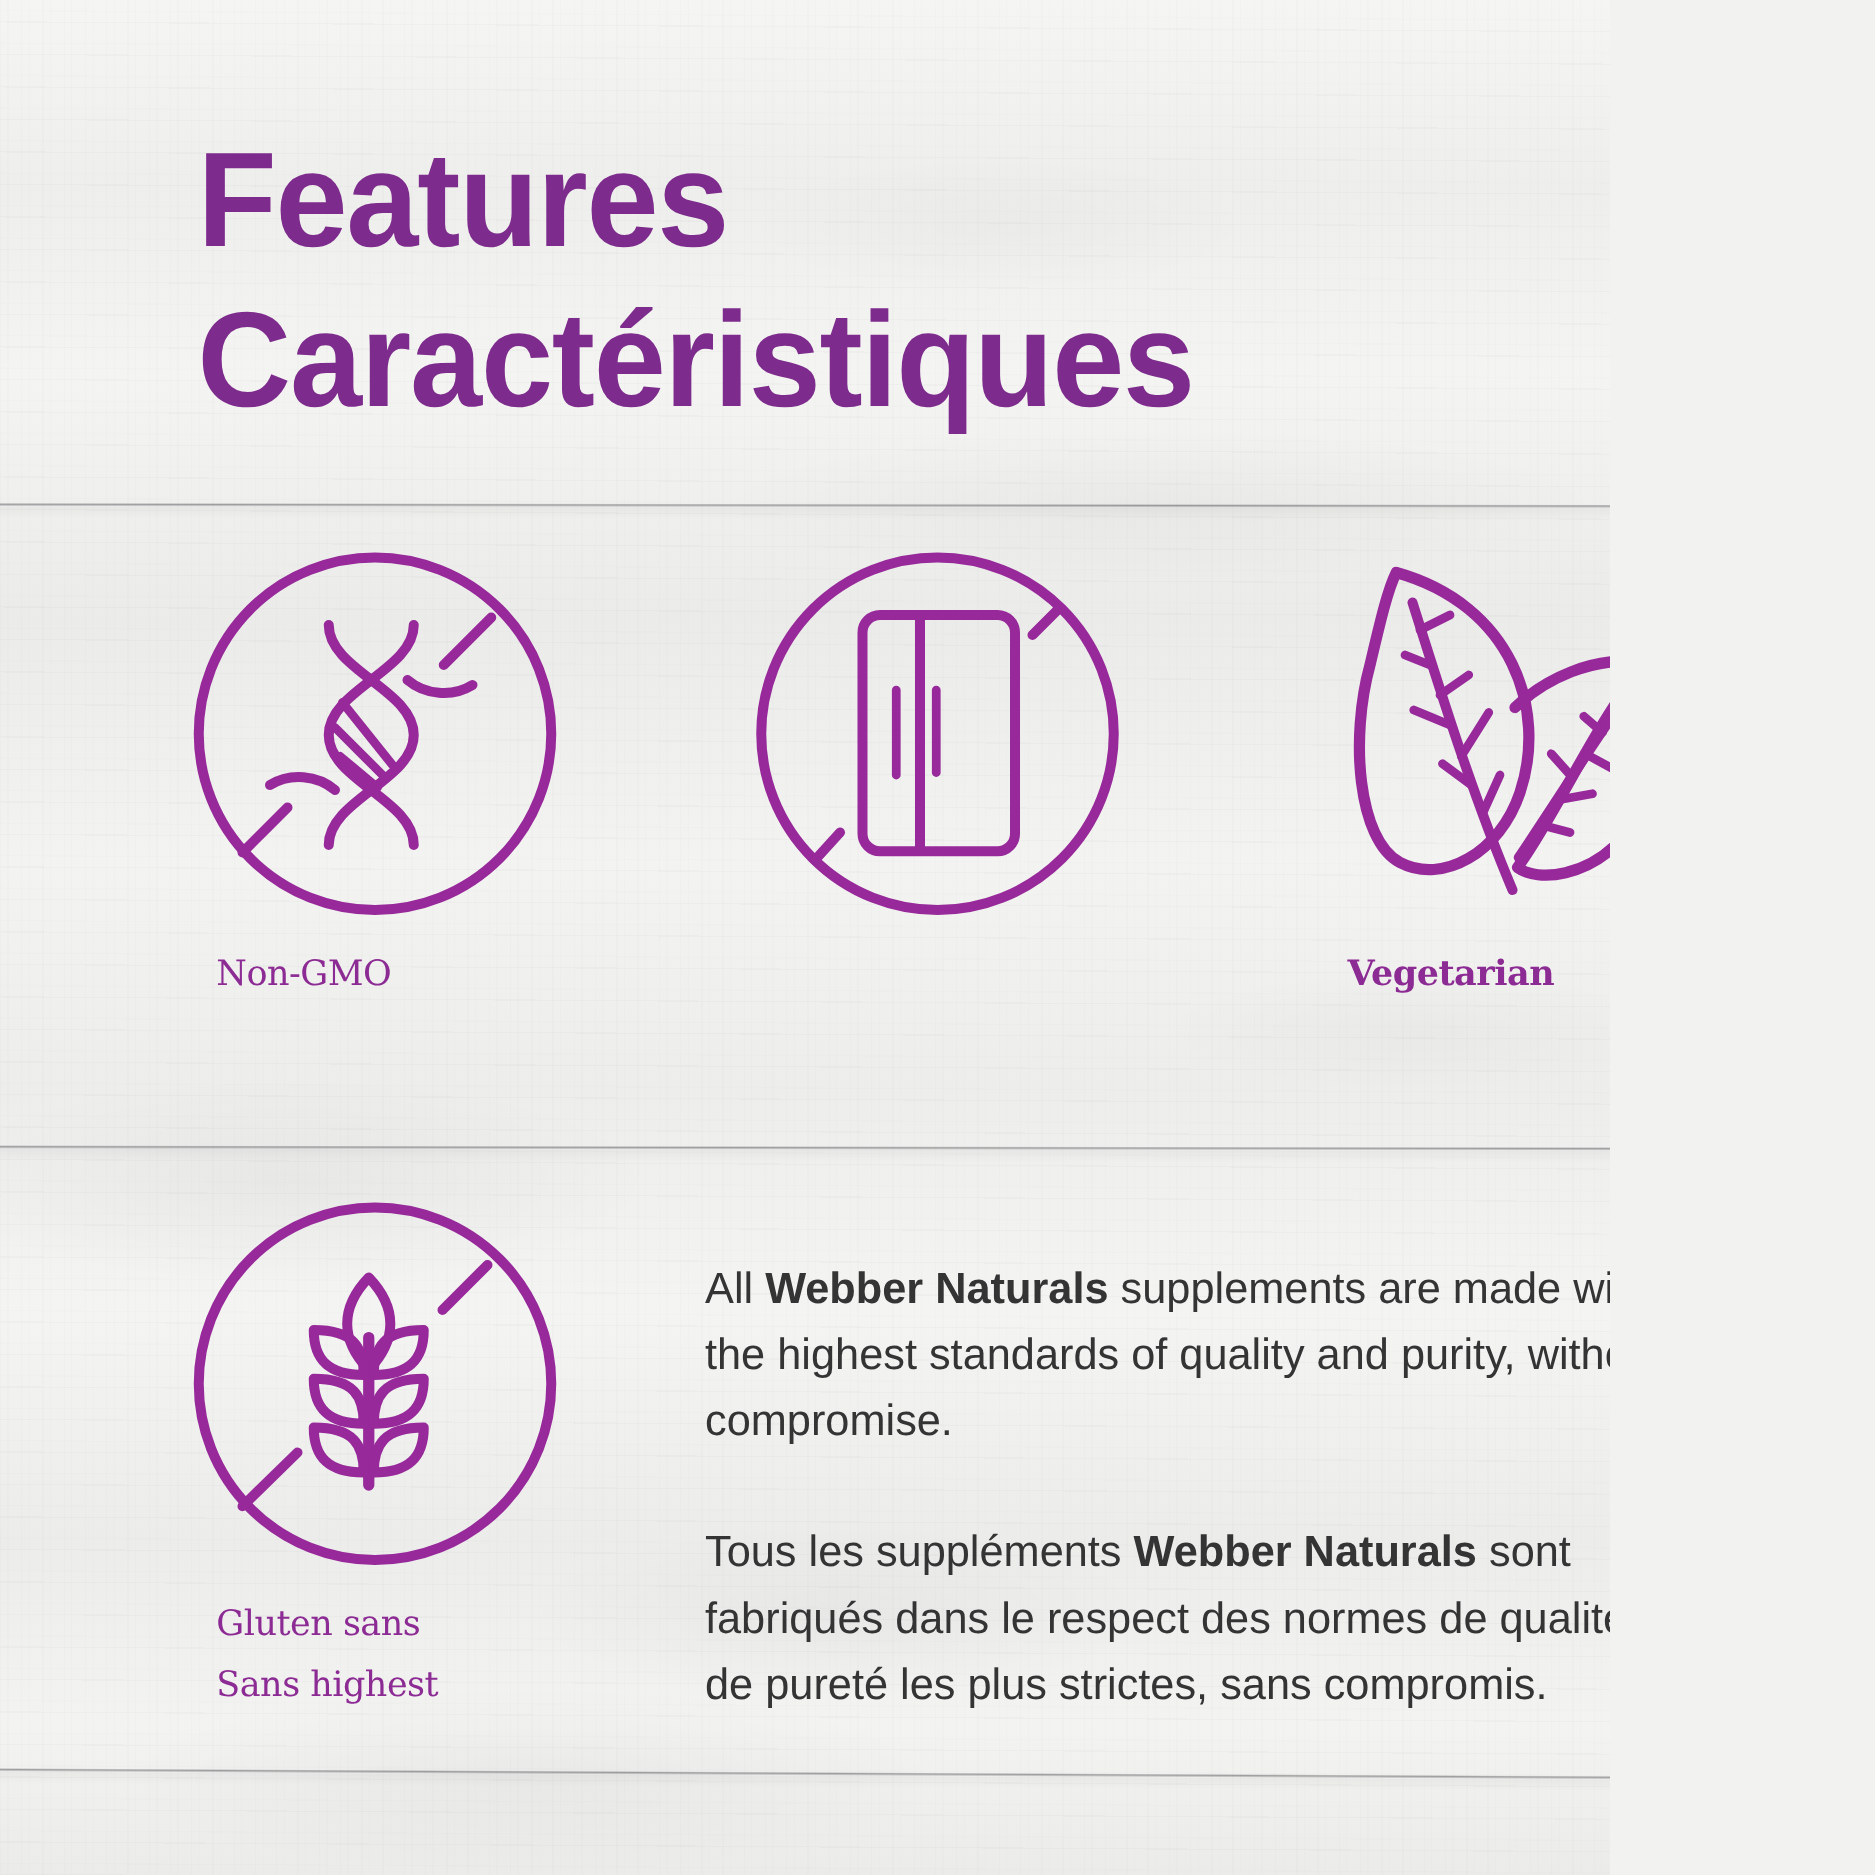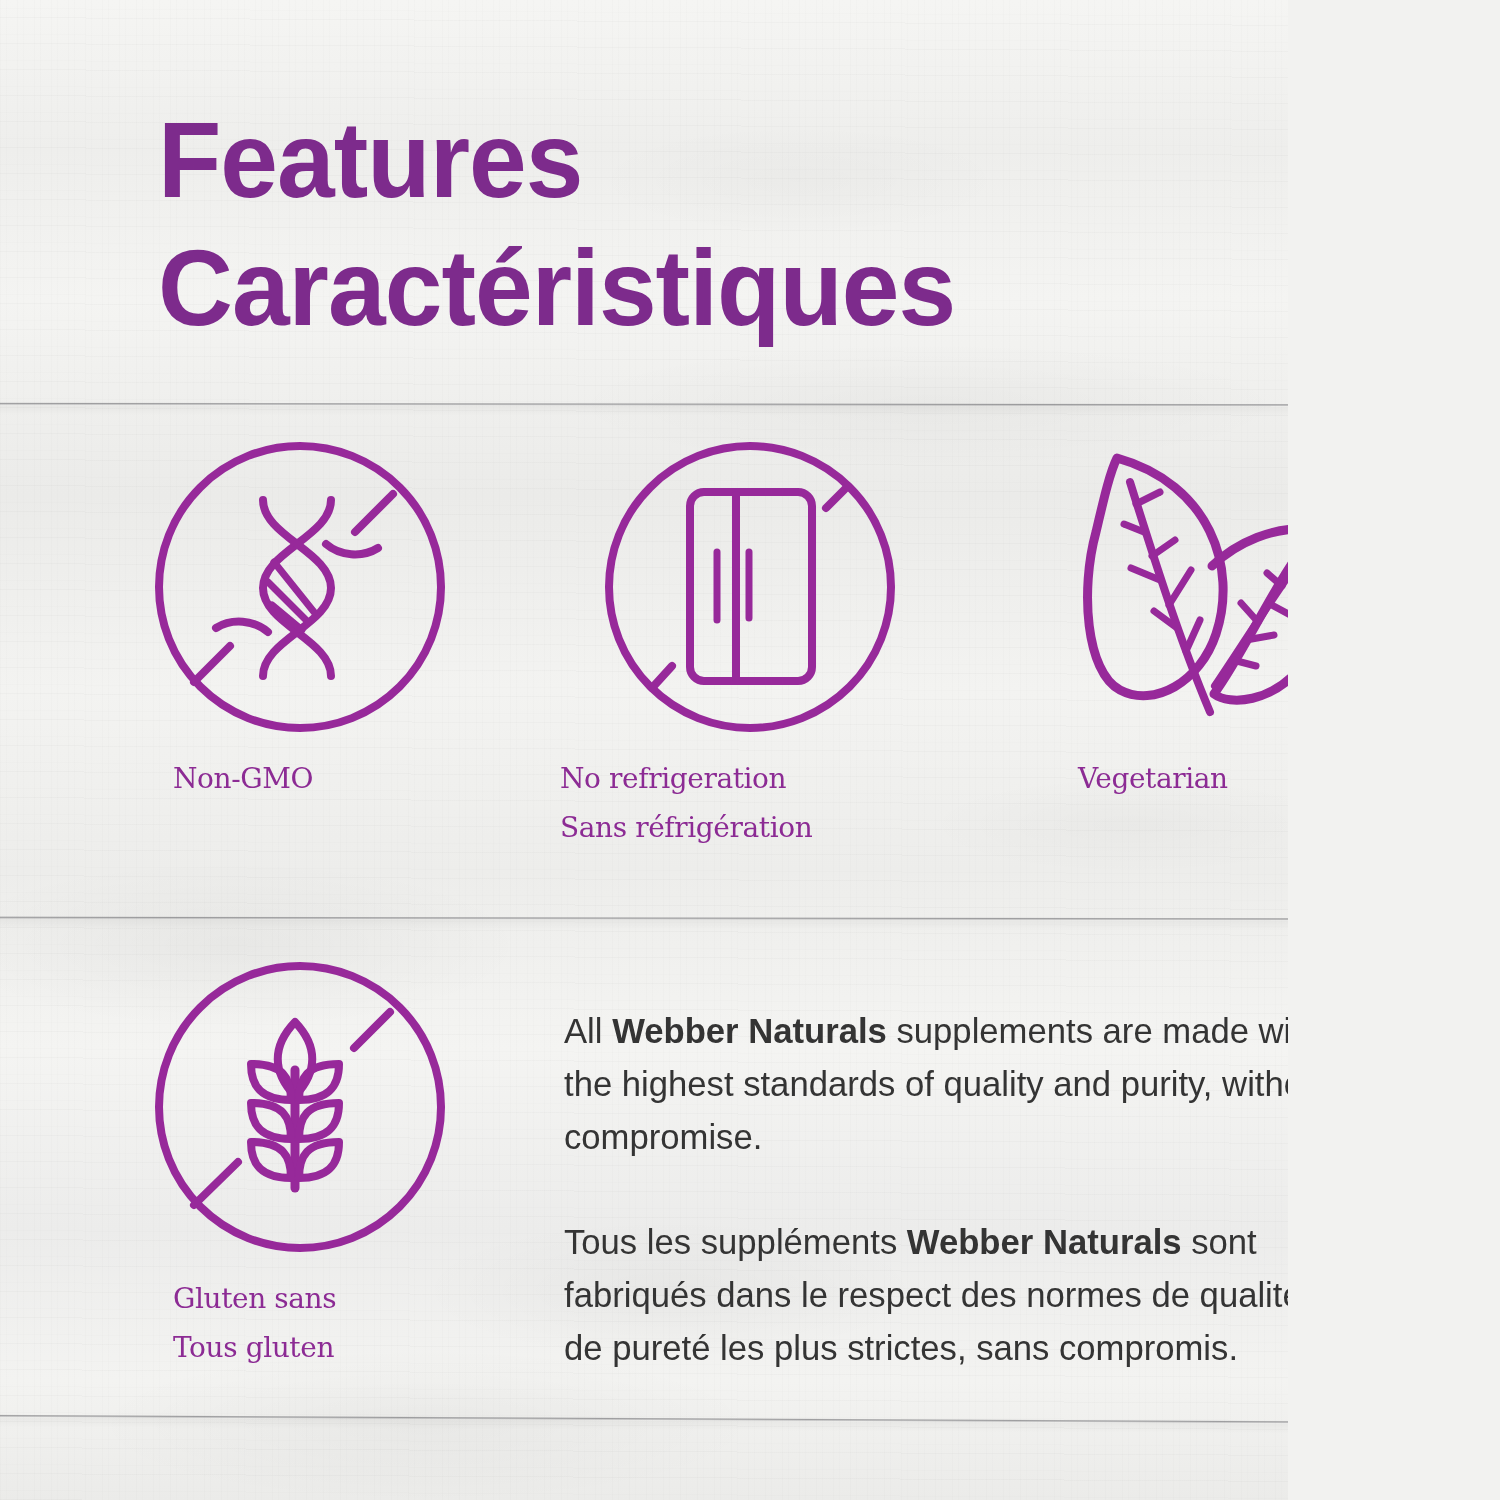--- a/index.html
+++ b/index.html
@@ -211,24 +211,20 @@
             <line class="icon-stroke" x1="226" y1="68" x2="248" y2="46" stroke-width="8"></line>
             <line class="icon-stroke" x1="52" y1="248" x2="72" y2="226" stroke-width="8"></line>
 
             <rect class="icon-stroke" x="90" y="52" width="122" height="189" rx="14" stroke-width="8"></rect>
             <line class="icon-stroke" x1="136" y1="55" x2="136" y2="238" stroke-width="8"></line>
 
             <line class="icon-stroke" x1="117" y1="112" x2="117" y2="180" stroke-width="7"></line>
             <line class="icon-stroke" x1="149" y1="112" x2="149" y2="178" stroke-width="7"></line>
           </svg>
         </span>
-        <div class="label" style="margin-top:14px; margin-left:-40px;">
-          <span class="ln">No refrigeration</span>
-          <span class="ln">Sans réfrigération</span>
-        </div>
       </div>
 
       <div class="feature" style="left:1060px;">
         <span class="icon-wrap">
           <svg viewBox="0 0 300 300" width="300" height="300" aria-hidden="true">
 
             <path class="icon-stroke" stroke-width="9" d="M57 18 C150 44, 178 128, 156 194 C140 242, 94 268, 60 250 C26 232, 20 150, 36 92 C44 58, 50 32, 57 18 Z" transform="translate(0,0)"></path>
 
             <path class="icon-stroke" stroke-width="8" d="M70 42 C92 112, 118 196, 150 272"></path>
 
@@ -245,21 +241,21 @@
 
             <path class="icon-stroke" stroke-width="8" d="M243 114 C212 158, 182 206, 155 246"></path>
             <line class="icon-stroke" x1="233" y1="130" x2="246" y2="150" stroke-width="7"></line>
             <line class="icon-stroke" x1="222" y1="146" x2="207" y2="133" stroke-width="7"></line>
             <line class="icon-stroke" x1="210" y1="164" x2="232" y2="176" stroke-width="7"></line>
             <line class="icon-stroke" x1="198" y1="182" x2="181" y2="163" stroke-width="7"></line>
             <line class="icon-stroke" x1="186" y1="200" x2="214" y2="195" stroke-width="7"></line>
             <line class="icon-stroke" x1="173" y1="220" x2="196" y2="226" stroke-width="7"></line>
           </svg>
         </span>
-        <div class="label" style="margin-top:14px; margin-left:18px;">
+        <div class="label" style="margin-top:14px; margin-left:18px;font-weight:bold;">
           <span class="ln">Vegetarian</span>
         </div>
       </div>
 
     </div>
 
     <div class="features-row" style="top:960px;">
 
       <div class="feature" style="left:150px;">
         <span class="icon-wrap">
@@ -276,21 +272,21 @@
             <path class="icon-stroke" stroke-width="8" d="M101 143 C133 143, 141 157, 141 179 C113 179, 101 167, 101 143 Z"></path>
             <path class="icon-stroke" stroke-width="8" d="M101 182 C133 182, 141 196, 141 218 C113 218, 101 206, 101 182 Z"></path>
 
             <path class="icon-stroke" stroke-width="8" d="M189 104 C157 104, 149 118, 149 140 C177 140, 189 128, 189 104 Z"></path>
             <path class="icon-stroke" stroke-width="8" d="M189 143 C157 143, 149 157, 149 179 C177 179, 189 167, 189 143 Z"></path>
             <path class="icon-stroke" stroke-width="8" d="M189 182 C157 182, 149 196, 149 218 C177 218, 189 206, 189 182 Z"></path>
           </svg>
         </span>
         <div class="label" style="margin-top:14px; margin-left:23px;">
           <span class="ln">Gluten sans</span>
-          <span class="ln">Tous gluten</span>
+          <span class="ln">Sans highest</span>
         </div>
       </div>
 
       <div class="body-copy" style="top:44px;">
         <p><span>All </span><b>Webber Naturals</b><span> supplements are made with the highest standards of quality and purity, without compromise.</span></p>
         <p><span>Tous les suppléments </span><b>Webber Naturals</b><span> sont fabriqués dans le respect des normes de qualité et de pureté les plus strictes, sans compromis.</span></p>
       </div>
 
     </div>
 

